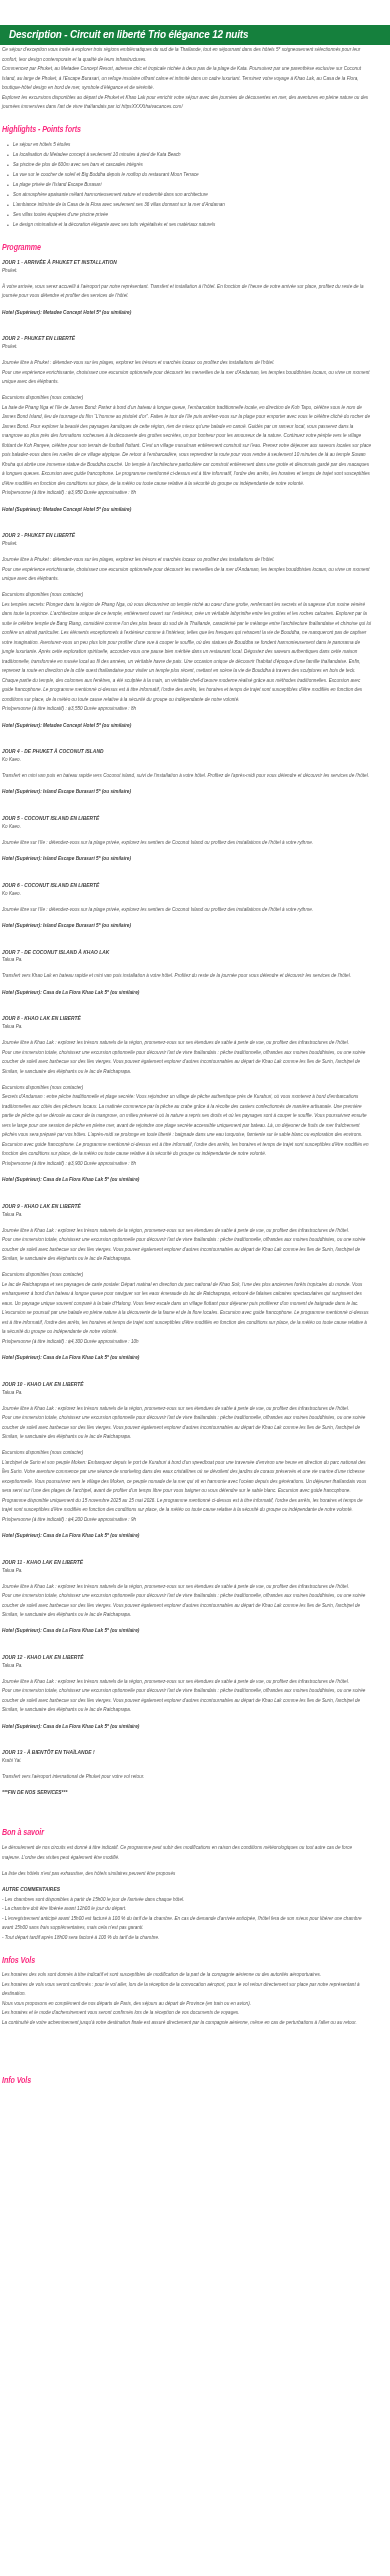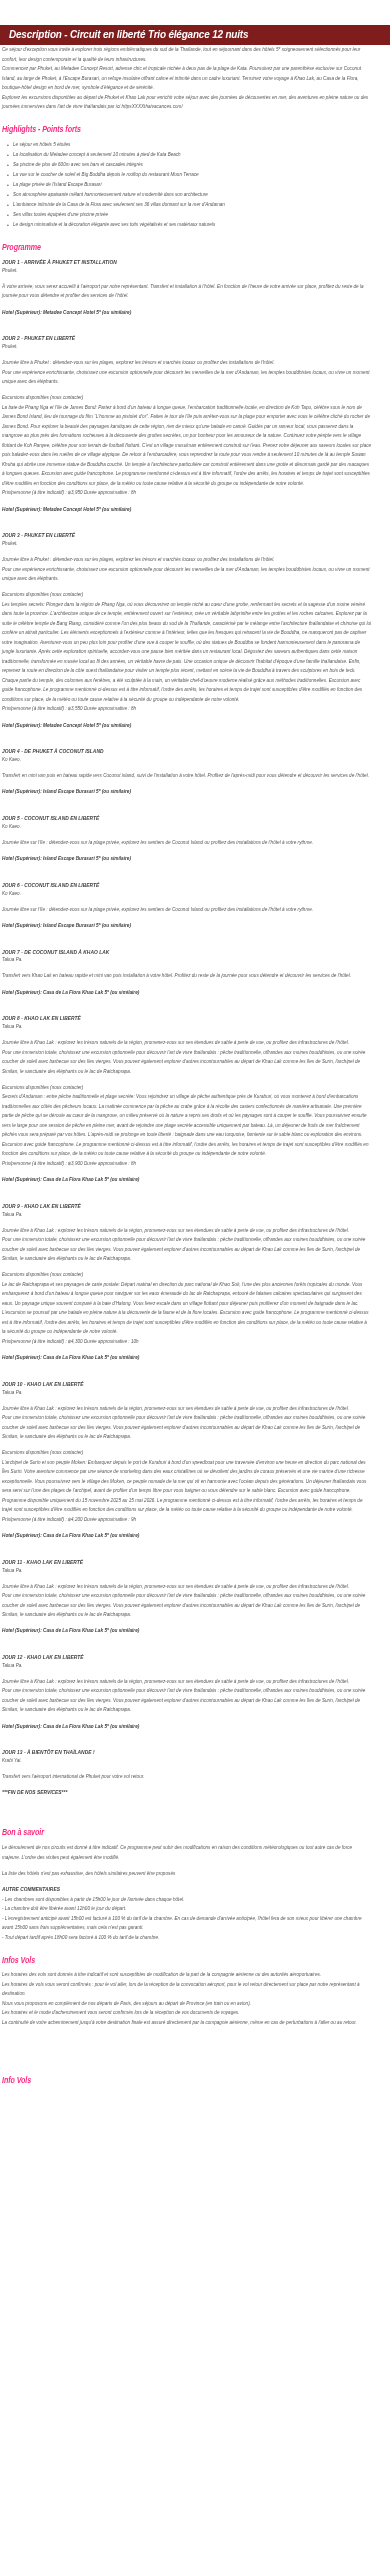--- a/index.html
+++ b/index.html
@@ -16,21 +16,21 @@
     -webkit-font-smoothing: antialiased;
   }
   .page {
     width: 391px;
     padding: 0 0 13.4px 0;
     position: relative;
   }
 
   
   .banner {
-    background: #7f1d1d;
+    background: #15803d;
     margin-top: 25px;
     padding: 3.1px 0 3.6px 9.3px;
     width: 391px;
   }
   .banner h1 {
     margin: 0;
     font-size: 11.3px;
     line-height: 1.18;
     font-weight: bold;
     font-style: italic;

